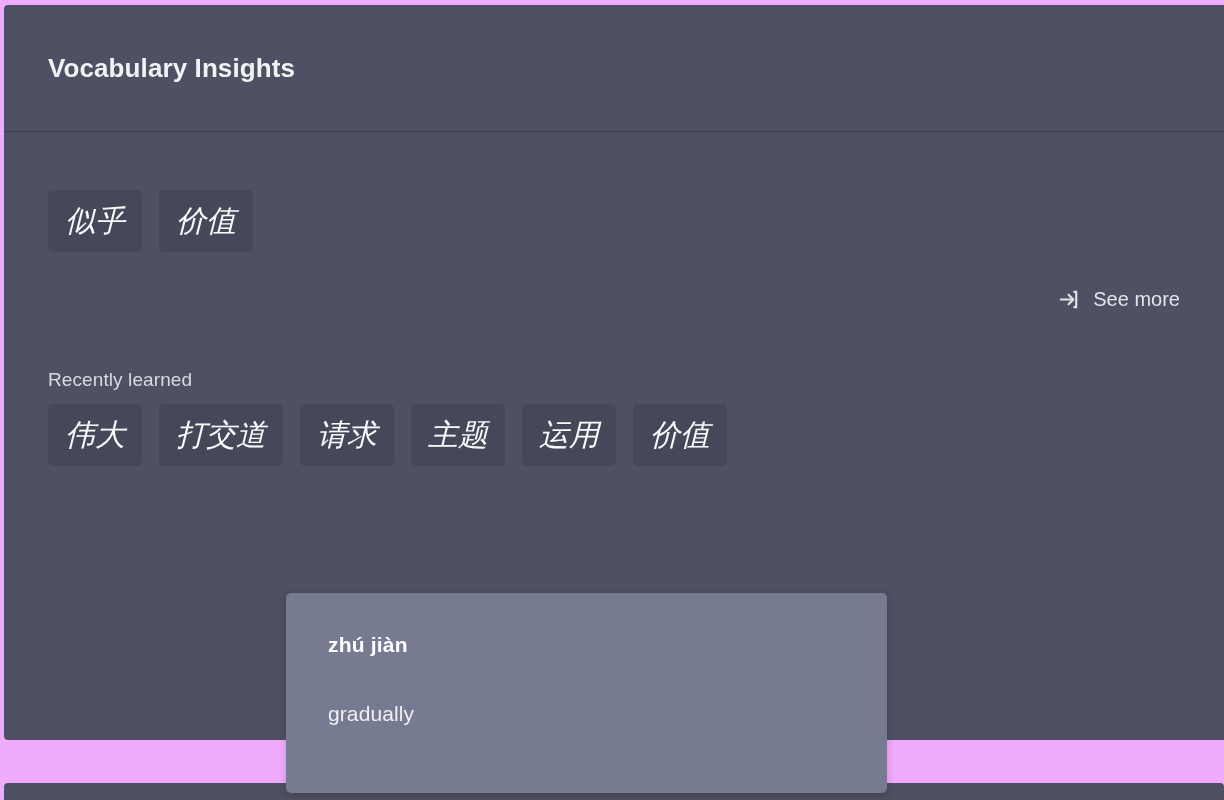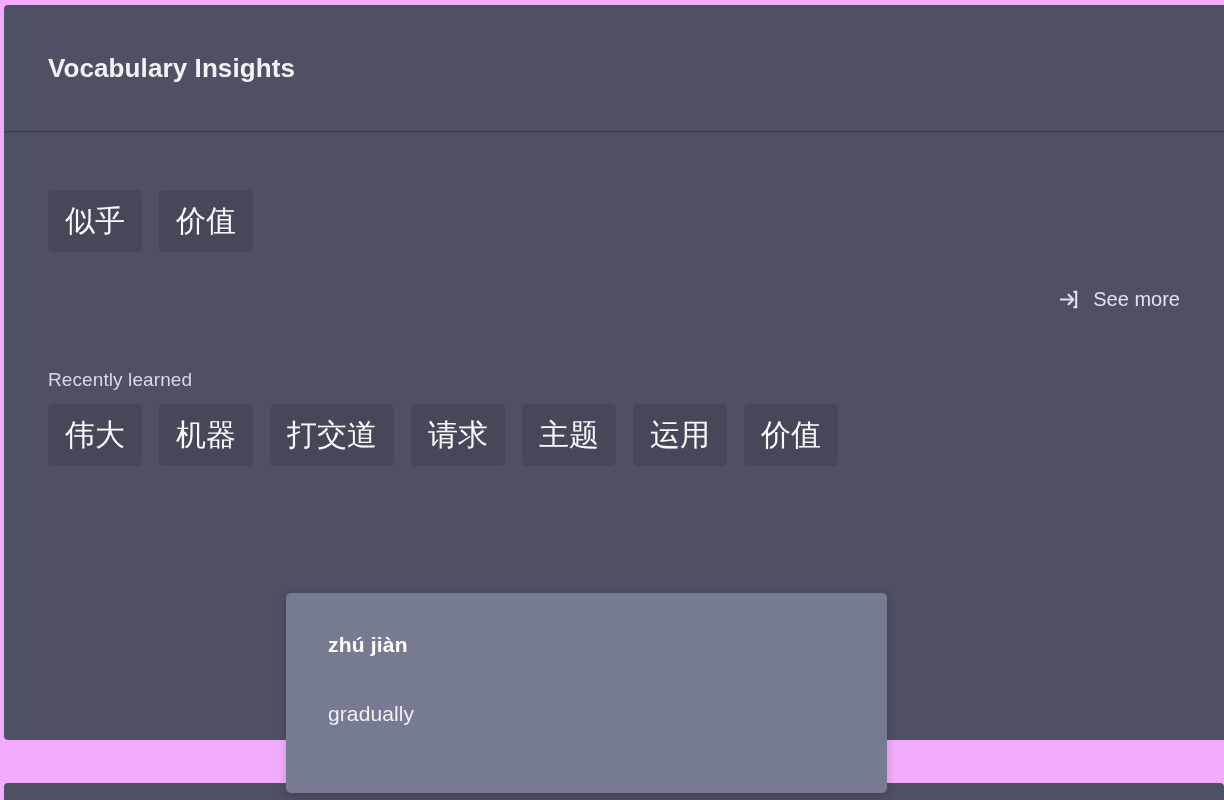--- a/index.html
+++ b/index.html
@@ -61,20 +61,21 @@
     font-weight: 400;
     letter-spacing: 0.1px;
     margin-bottom: 13px;
   }
 
   
   .chip-row {
     display: flex;
     flex-wrap: wrap;
     gap: 4px 17px;
+    font-style: italic;
   }
 
   .chip {
     background: #454859;
     border-radius: 5px;
     height: 62px;
     min-width: 68px;
     padding: 0 17px;
     display: flex;
     align-items: center;
@@ -182,21 +183,20 @@
           </span>
           <span>See more</span>
         </div>
       </div>
 
       <div>
         <div class="section-label">Recently learned</div>
 
         <div class="chip-row">
           <div class="chip">伟大</div>
-          <div class="chip">机器</div>
           <div class="chip">打交道</div>
           <div class="chip">请求</div>
           <div class="chip">主题</div>
           <div class="chip">运用</div>
           <div class="chip">价值</div>
         </div>
       </div>
 
     </div>
   </div>

